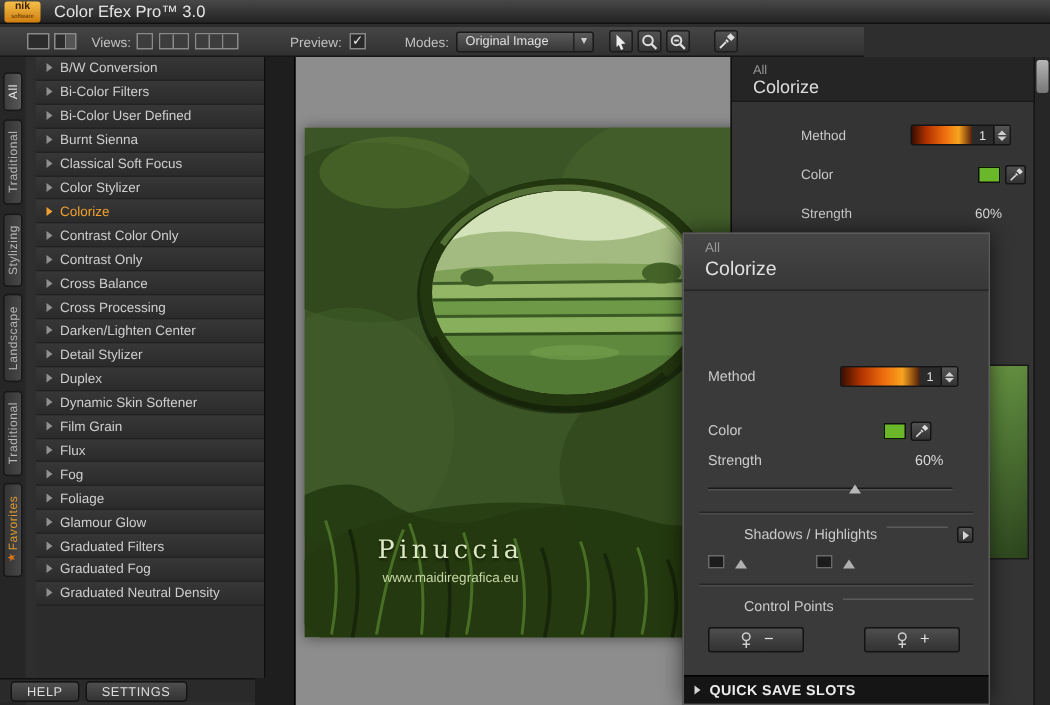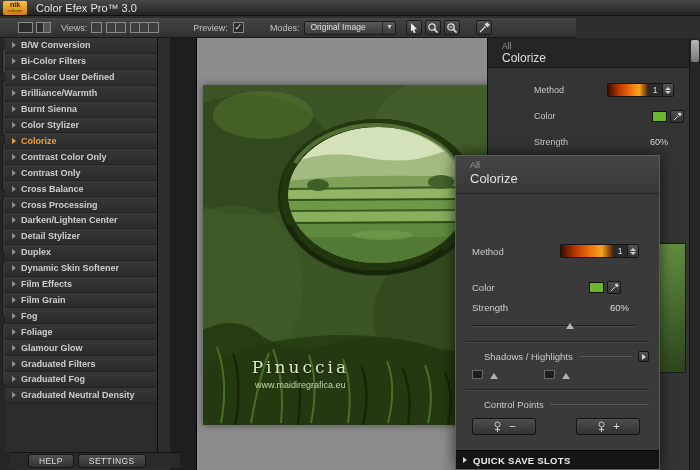--- a/index.html
+++ b/index.html
@@ -48,33 +48,33 @@
   .tabstrip { position:absolute; left:0; top:38px; width:17px; height:432px; z-index:3;
     background:#262626; display:flex; flex-direction:column; align-items:center; padding-top:10px; gap:5px; }
   .vtab { writing-mode:vertical-rl; transform:rotate(180deg); font-size:8px; color:#b8b8b8;
     background:linear-gradient(90deg,#474747,#343434); border:1px solid #181818; border-radius:3px;
     padding:7px 1px; letter-spacing:.4px; }
   .vtab.active { background:linear-gradient(90deg,#585858,#3d3d3d); color:#e8e8e8; }
   .vtab.favorites { color:#e09a30; display:flex; align-items:center; gap:2px; }
   .vtab .star { color:#e07818; font-size:7px; transform:rotate(90deg); }
 
   
-  .filter-panel { position:absolute; left:5px; top:38px; width:153px; height:414px; z-index:3;
-    background:#2c2c2c; border-right:1px solid #0e0e0e; overflow:hidden;font-weight:bold; }
+  .filter-panel { position:absolute; left:24px; top:38px; width:153px; height:414px; z-index:3;
+    background:#2c2c2c; border-right:1px solid #0e0e0e; overflow:hidden; }
   .filter-item { height:15.92px; display:flex; align-items:center; padding-left:7px; gap:5px;
     background:linear-gradient(#373737,#2b2b2b); border-bottom:1px solid #222; cursor:default; }
   .filter-item .tri { width:0; height:0; border-left:4px solid #909090;
     border-top:3px solid transparent; border-bottom:3px solid transparent; }
   .filter-item .flabel { font-size:9px; color:#cecece; white-space:nowrap; }
   .filter-item.selected .flabel { color:var(--selected-text,#f0a030); }
   .filter-item.selected .tri { border-left-color:var(--selected-text,#f0a030); }
 
   
-  .footer { position:absolute; left:10px; top:452px; width:170px; height:16px; z-index:5;
-    background:#2a2a2a; border-top:1px solid #111; display:flex; align-items:center; gap:4px; padding-left:18px; }
+  .footer { position:absolute; left:0; top:452px; width:170px; height:16px; z-index:5;
+    background:#2a2a2a; border-top:1px solid #111; display:flex; align-items:center; gap:4px; padding-left:7px; }
   .fbtn { height:14px; padding:0 10px; font-size:8.5px; color:#ddd; letter-spacing:.4px;
     background:linear-gradient(#4f4f4f,#333); border:1px solid #141414; border-radius:3px;
     font-family:"Liberation Sans",sans-serif; }
 
   
   .canvas { position:absolute; left:170px; top:38px; width:530px; height:432px; z-index:1; background:#8d8d8d; }
   .gutter { position:absolute; left:0; top:0; width:27px; height:100%; background:#1e1e1e; border-right:1px solid #000; }
   .artwork { position:absolute; left:33px; top:47px; width:295px; height:340px;
     box-shadow:0 0 8px rgba(0,0,0,.45); }
   .caption { position:absolute; left:33%; top:272px; transform:translateX(-50%);
@@ -131,21 +131,21 @@
   .fp-row { display:flex; align-items:center; justify-content:space-between; padding:0 20px 0 16px; height:18px; }
   .fp-row.method-row { margin-top:48px; }
   .fp-row.color-row { margin-top:18px; }
   .fp-row.strength-row { margin-top:2px; }
   .fp-label { font-size:9.5px; color:#cacaca; }
   .fp-value { font-size:9.5px; color:#dadada; margin-right:10px; }
   .fp-row.color-row .cluster { margin-right:18px; }
   .method-control.big .method-grad { width:52px; }
   .fp-slider { position:relative; margin:6px 24px 0 16px; height:9px; }
   .fp-divider { margin:10px 10px 0 10px; border-top:1px solid #262626; box-shadow:0 1px 0 #4a4a4a; }
-  .fp-section-row { display:flex; align-items:center; gap:6px; padding:0 10px 0 28px; margin-top:9px; }
+  .fp-section-row { display:flex; gap:6px; padding:0 10px 0 28px; margin-top:9px;margin-left:12px; }
   .fp-section-row::before { content:none; }
   .fp-section-row .line { flex:1; height:1px; background:#5a5a5a; }
   .expand-btn { width:11px; height:11px; border:1px solid #141414; border-radius:2px;
     background:linear-gradient(#555,#333); display:inline-flex; align-items:center; justify-content:center; }
   .tri-r { width:0; height:0; border-top:3px solid transparent; border-bottom:3px solid transparent; border-left:4px solid #d6d6d6; display:inline-block; }
   .mini-sliders { display:flex; gap:46px; padding-left:16px; margin-top:8px; }
   .mini { display:inline-flex; align-items:flex-end; gap:7px; }
   .mini .box { width:11px; height:9px; background:#1c1c1c; border:1px solid #6a6a6a; display:inline-block; }
   .mini .mark { width:0; height:0; border-left:4px solid transparent; border-right:4px solid transparent;
     border-bottom:6px solid #b0b0b0; display:inline-block; }
@@ -243,30 +243,30 @@
         <span class="tri"></span>
         <span class="flabel">Bi-Color Filters</span>
       </div>
 
       <div class="filter-item">
         <span class="tri"></span>
         <span class="flabel">Bi-Color User Defined</span>
       </div>
 
 
-      <div class="filter-item">
-        <span class="tri"></span>
-        <span class="flabel">Brilliance/Warmth</span>
-      </div>
 
       <div class="filter-item">
         <span class="tri"></span>
         <span class="flabel">Burnt Sienna</span>
       </div>
 
+      <div class="filter-item">
+        <span class="tri"></span>
+        <span class="flabel">Classical Soft Focus</span>
+      </div>
 
       <div class="filter-item">
         <span class="tri"></span>
         <span class="flabel">Color Stylizer</span>
       </div>
 
       <div class="filter-item selected">
         <span class="tri"></span>
         <span class="flabel">Colorize</span>
       </div>
@@ -304,30 +304,30 @@
       <div class="filter-item">
         <span class="tri"></span>
         <span class="flabel">Duplex</span>
       </div>
 
       <div class="filter-item">
         <span class="tri"></span>
         <span class="flabel">Dynamic Skin Softener</span>
       </div>
 
-      <div class="filter-item">
-        <span class="tri"></span>
-        <span class="flabel">Film Effects</span>
-      </div>
 
       <div class="filter-item">
         <span class="tri"></span>
         <span class="flabel">Film Grain</span>
       </div>
 
+      <div class="filter-item">
+        <span class="tri"></span>
+        <span class="flabel">Flux</span>
+      </div>
 
       <div class="filter-item">
         <span class="tri"></span>
         <span class="flabel">Fog</span>
       </div>
 
       <div class="filter-item">
         <span class="tri"></span>
         <span class="flabel">Foliage</span>
       </div>

